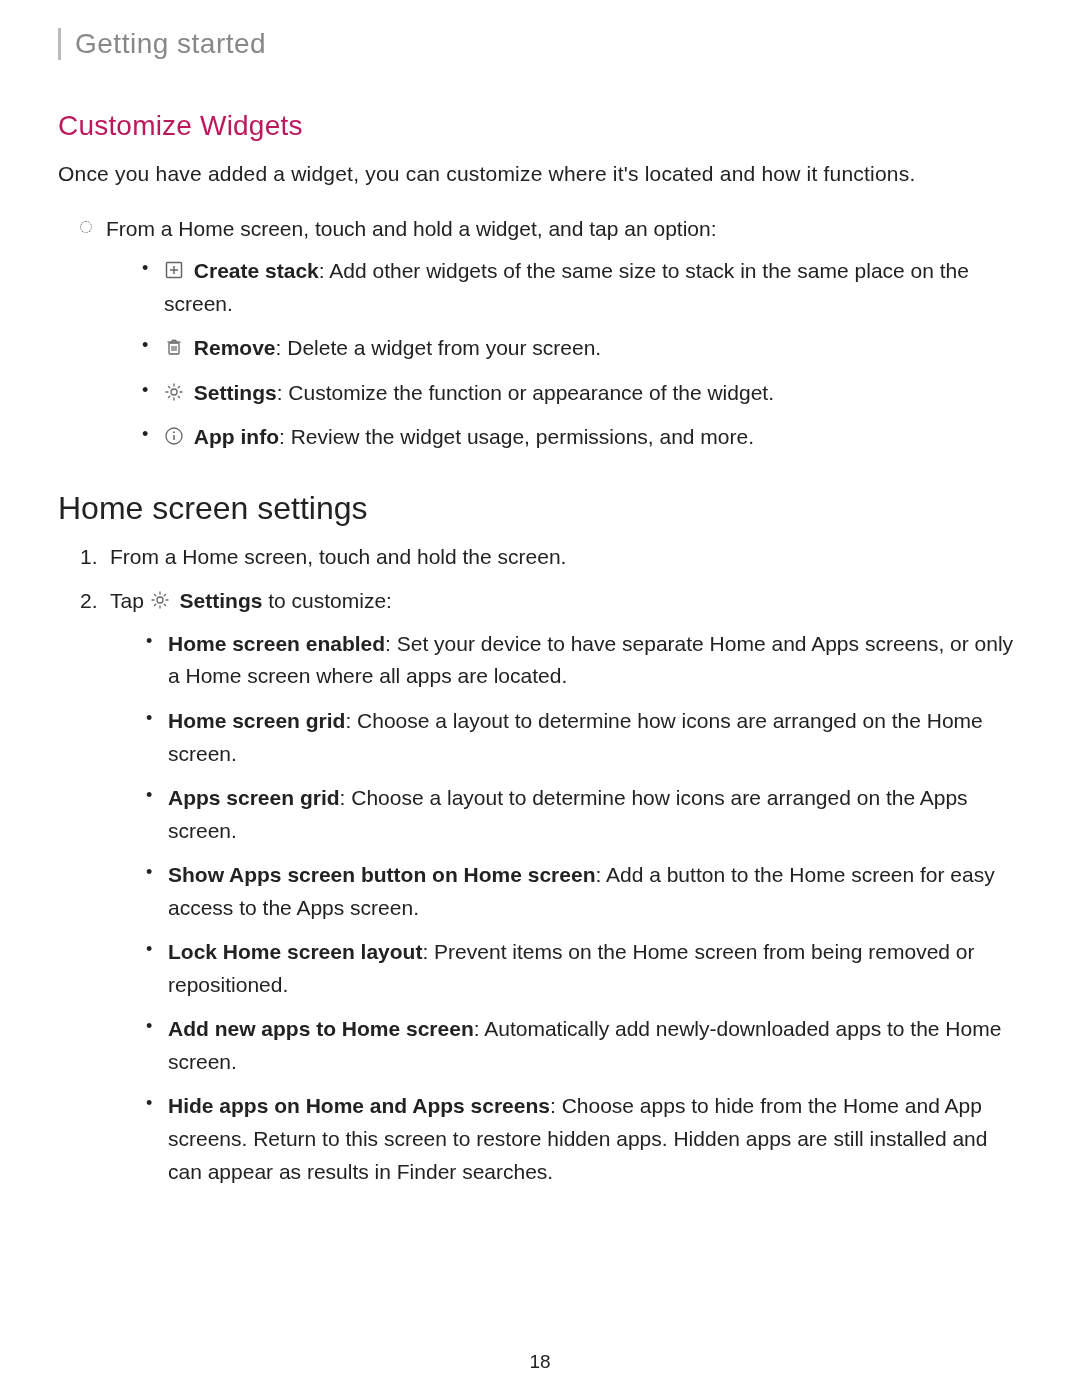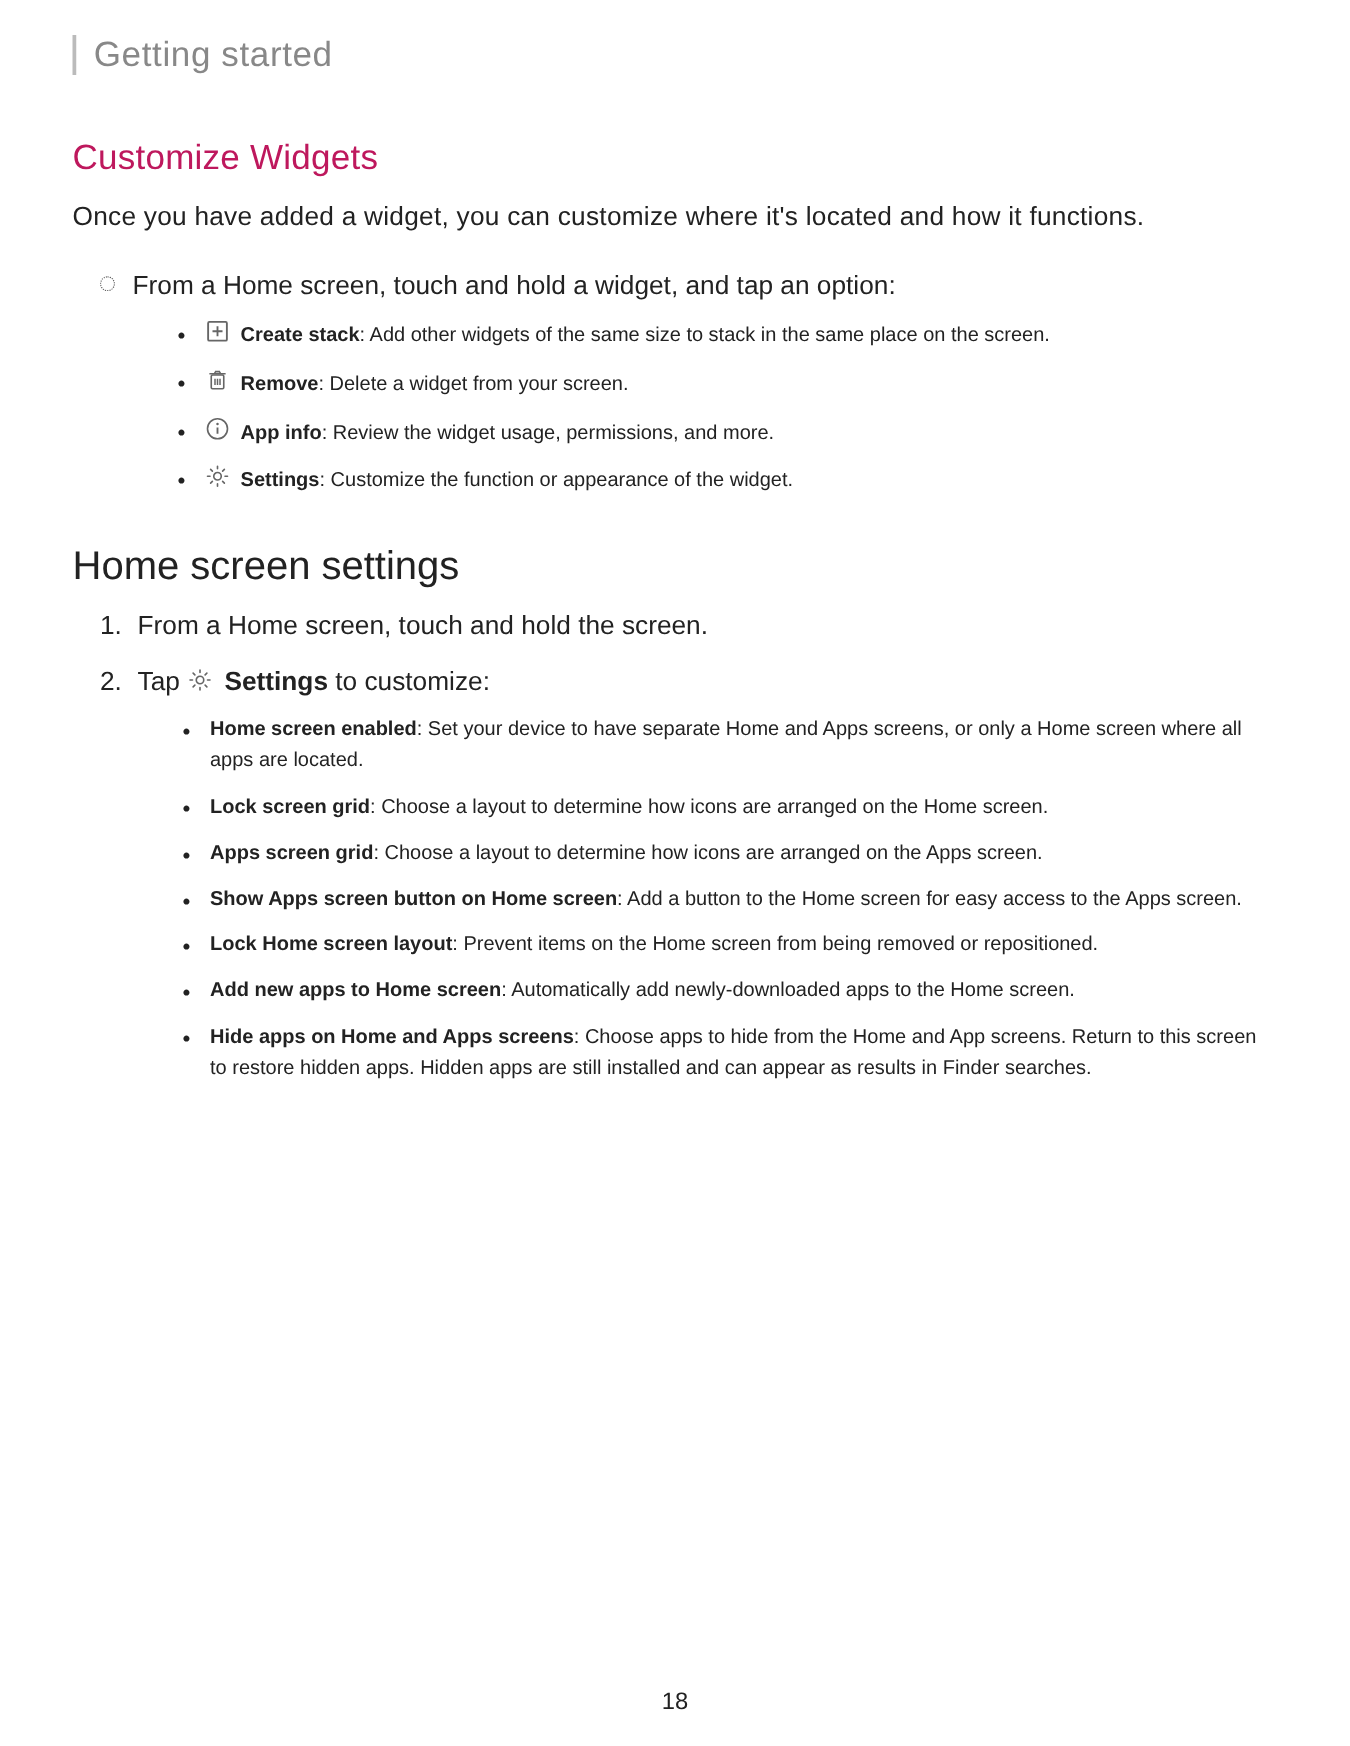--- a/index.html
+++ b/index.html
@@ -69,21 +69,21 @@
     border-radius: 50%;
   }
   .dot-list {
     list-style: none;
     padding: 0;
     margin: 10px 0 0 0;
   }
   .dot-list > li {
     position: relative;
     padding-left: 58px;
-    font-size: 16px;
+    font-size: 21px;
     line-height: 1.55;
     margin-bottom: 12px;
   }
   .dot-list > li::before {
     content: "•";
     position: absolute;
     left: 36px;
     top: 0;
     color: #222;
     font-size: 18px;
@@ -169,35 +169,35 @@
                 <line x1="8" y1="9" x2="8" y2="14" stroke="#666" stroke-width="1.2"></line>
                 <line x1="10" y1="9" x2="10" y2="14" stroke="#666" stroke-width="1.2"></line>
                 <line x1="12" y1="9" x2="12" y2="14" stroke="#666" stroke-width="1.2"></line>
               </svg>
           </span>
           <span class="bold">Remove</span><span>: Delete a widget from your screen.</span>
         </li>
         <li>
           <span class="icon">
             <svg viewBox="0 0 20 20">
+                <circle cx="10" cy="10" r="3" fill="none" stroke="#666" stroke-width="1.3"></circle>
+                <path d="M10 2v2M10 16v2M2 10h2M16 10h2M4.5 4.5l1.4 1.4M14.1 14.1l1.4 1.4M4.5 15.5l1.4-1.4M14.1 5.9l1.4-1.4" stroke="#666" stroke-width="1.3" stroke-linecap="round"></path>
+              </svg>
+          </span>
+          <span class="bold">Settings</span><span>: Customize the function or appearance of the widget.</span>
+        </li>
+        <li>
+          <span class="icon">
+            <svg viewBox="0 0 20 20">
                 <circle cx="10" cy="10" r="8" fill="none" stroke="#666" stroke-width="1.3"></circle>
                 <circle cx="10" cy="6.2" r="1" fill="#666"></circle>
                 <line x1="10" y1="9" x2="10" y2="14" stroke="#666" stroke-width="1.5"></line>
               </svg>
           </span>
           <span class="bold">App info</span><span>: Review the widget usage, permissions, and more.</span>
-        </li>
-        <li>
-          <span class="icon">
-            <svg viewBox="0 0 20 20">
-                <circle cx="10" cy="10" r="3" fill="none" stroke="#666" stroke-width="1.3"></circle>
-                <path d="M10 2v2M10 16v2M2 10h2M16 10h2M4.5 4.5l1.4 1.4M14.1 14.1l1.4 1.4M4.5 15.5l1.4-1.4M14.1 5.9l1.4-1.4" stroke="#666" stroke-width="1.3" stroke-linecap="round"></path>
-              </svg>
-          </span>
-          <span class="bold">Settings</span><span>: Customize the function or appearance of the widget.</span>
         </li>
       </ul>
     </li>
   </ul>
 
   <div class="h2">Home screen settings</div>
 
   <ol class="ol-list">
     <li>
       <span>From a Home screen, touch and hold the screen.</span>
@@ -209,21 +209,21 @@
             <path d="M10 2v2M10 16v2M2 10h2M16 10h2M4.5 4.5l1.4 1.4M14.1 14.1l1.4 1.4M4.5 15.5l1.4-1.4M14.1 5.9l1.4-1.4" stroke="#666" stroke-width="1.3" stroke-linecap="round"></path>
           </svg>
       </span>
       <span class="bold">Settings</span><span> to customize:</span>
 
       <ul class="dot-list">
         <li>
           <span class="bold">Home screen enabled</span><span>: Set your device to have separate Home and Apps screens, or only a Home screen where all apps are located.</span>
         </li>
         <li>
-          <span class="bold">Lock screen grid</span><span>: Choose a layout to determine how icons are arranged on the Home screen.</span>
+          <span class="bold">Home screen grid</span><span>: Choose a layout to determine how icons are arranged on the Home screen.</span>
         </li>
         <li>
           <span class="bold">Apps screen grid</span><span>: Choose a layout to determine how icons are arranged on the Apps screen.</span>
         </li>
         <li>
           <span class="bold">Show Apps screen button on Home screen</span><span>: Add a button to the Home screen for easy access to the Apps screen.</span>
         </li>
         <li>
           <span class="bold">Lock Home screen layout</span><span>: Prevent items on the Home screen from being removed or repositioned.</span>
         </li>

